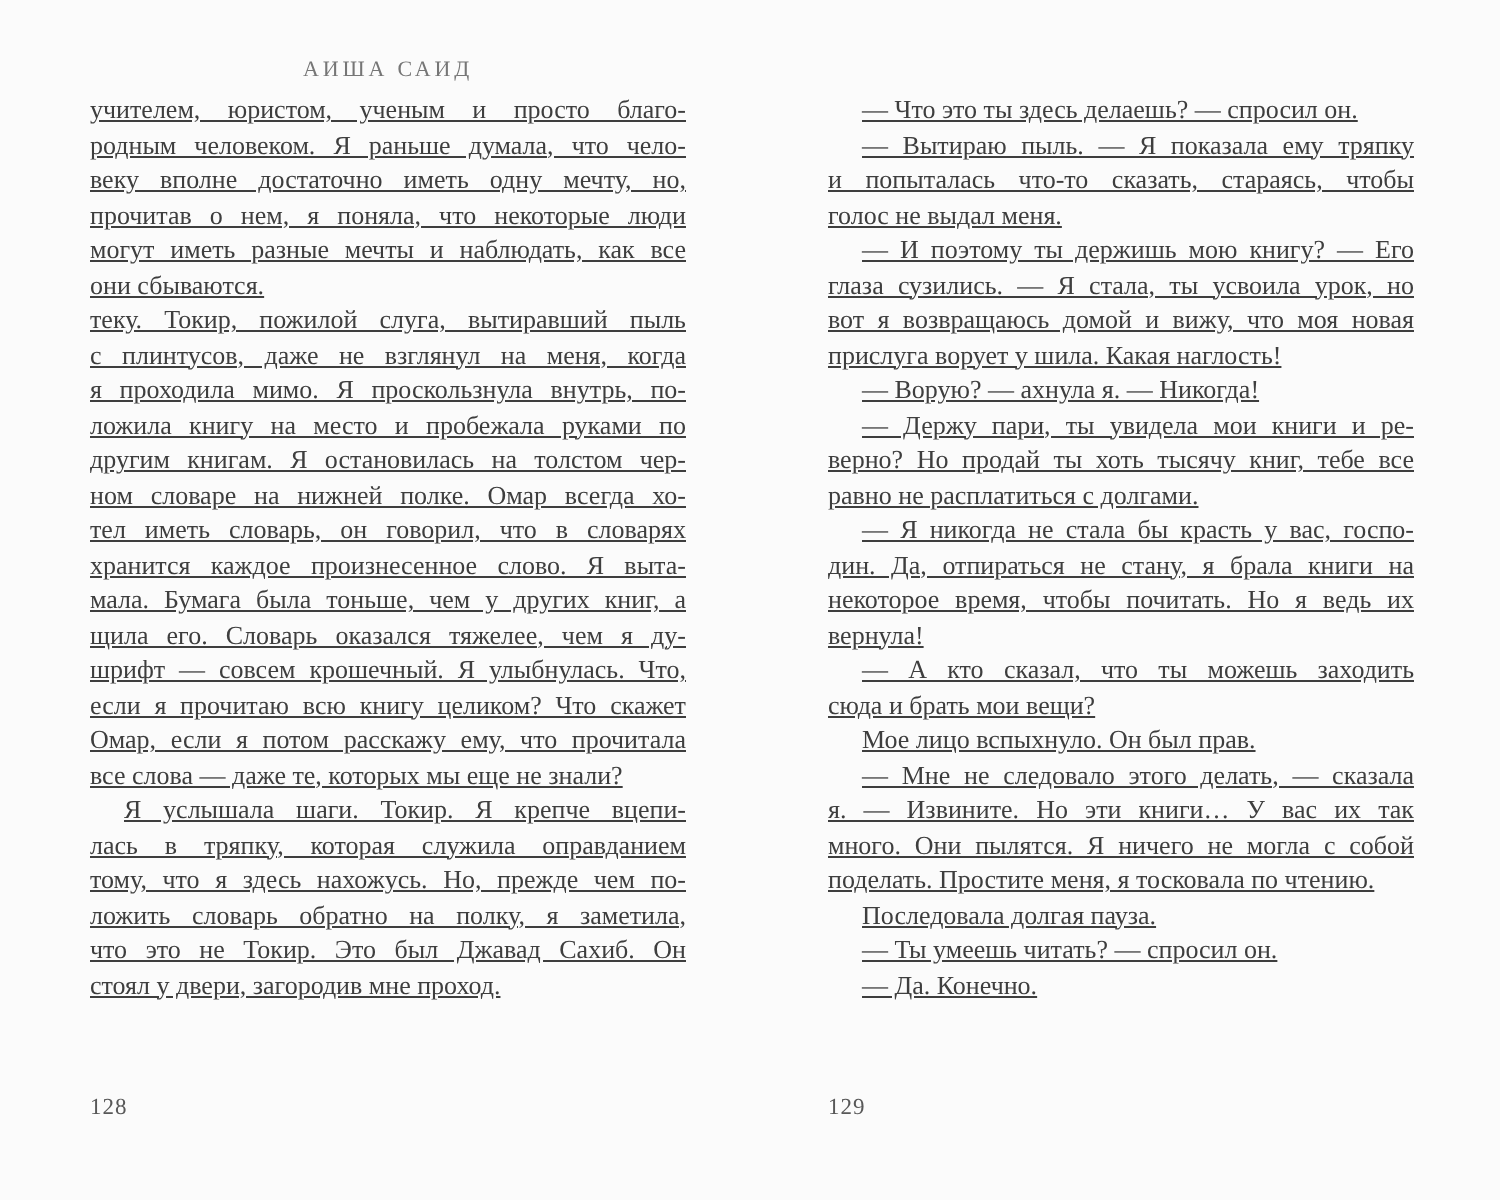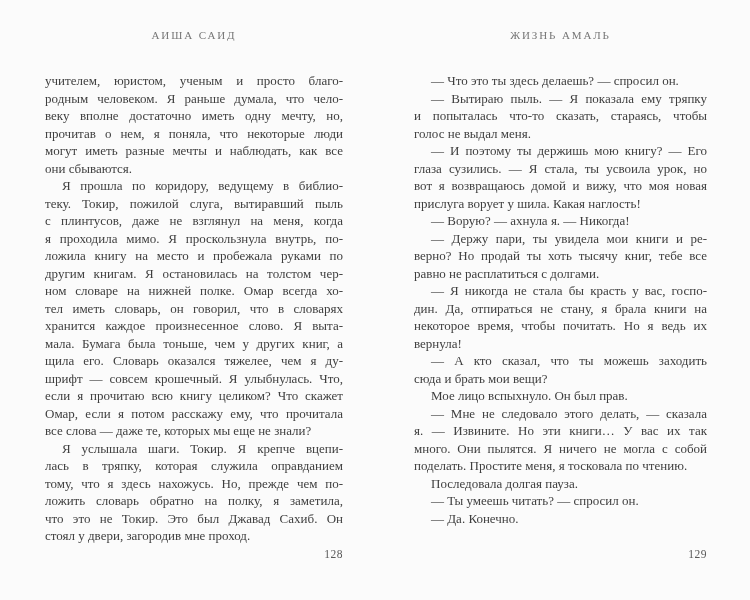--- a/index.html
+++ b/index.html
@@ -32,43 +32,44 @@
     left: 0;
     right: 0;
     text-align: center;
     font-size: 11px;
     letter-spacing: 1.9px;
     color: var(--head-ink, #767676);
     white-space: nowrap;
   }
   .page-body {
     position: absolute;
-    top: 72px;
+    top: 46px;
     left: 0;
     right: 0;
     color: var(--ink, #3e3e3e);
     font-size: 13px;
+    text-decoration: underline;
   }
   .para { margin: 0; }
   .line {
     height: 17.5px;
     line-height: 17.5px;
     text-align: justify;
     text-align-last: justify;
     overflow: hidden;
   }
   .line.last { text-align-last: left; }
   .line.first-indent { text-indent: 17px; }
 
   .page-number {
     position: absolute;
     top: 548px;
     left: 0;
     right: 0;
-    text-align: right;
+    text-align: left;
     font-size: 11.5px;
     letter-spacing: 0.5px;
     color: var(--folio-ink, #585858);
   }
 </style>
 </head>
 <body>
 
 <div class="spread">
 
@@ -77,21 +78,20 @@
     <div class="page-body">
         <div class="para">
           <div class="line">учителем, юристом, ученым и просто благо-</div>
           <div class="line">родным человеком. Я раньше думала, что чело-</div>
           <div class="line">веку вполне достаточно иметь одну мечту, но,</div>
           <div class="line">прочитав о нем, я поняла, что некоторые люди</div>
           <div class="line">могут иметь разные мечты и наблюдать, как все</div>
           <div class="line last">они сбываются.</div>
         </div>
         <div class="para">
-          <div class="line first-indent">Я прошла по коридору, ведущему в библио-</div>
           <div class="line">теку. Токир, пожилой слуга, вытиравший пыль</div>
           <div class="line">с плинтусов, даже не взглянул на меня, когда</div>
           <div class="line">я проходила мимо. Я проскользнула внутрь, по-</div>
           <div class="line">ложила книгу на место и пробежала руками по</div>
           <div class="line">другим книгам. Я остановилась на толстом чер-</div>
           <div class="line">ном словаре на нижней полке. Омар всегда хо-</div>
           <div class="line">тел иметь словарь, он говорил, что в словарях</div>
           <div class="line">хранится каждое произнесенное слово. Я выта-</div>
           <div class="line">мала. Бумага была тоньше, чем у других книг, а</div>
           <div class="line">щила его. Словарь оказался тяжелее, чем я ду-</div>
@@ -106,21 +106,20 @@
           <div class="line">тому, что я здесь нахожусь. Но, прежде чем по-</div>
           <div class="line">ложить словарь обратно на полку, я заметила,</div>
           <div class="line">что это не Токир. Это был Джавад Сахиб. Он</div>
           <div class="line last">стоял у двери, загородив мне проход.</div>
         </div>
       </div>
     <div class="page-number">128</div>
   </section>
 
   <section class="page page-right">
-    <div class="running-head">ЖИЗНЬ АМАЛЬ</div>
     <div class="page-body">
         <div class="para">
           <div class="line first-indent last">— Что это ты здесь делаешь? — спросил он.</div>
         </div>
         <div class="para">
           <div class="line first-indent">— Вытираю пыль. — Я показала ему тряпку</div>
           <div class="line">и попыталась что-то сказать, стараясь, чтобы</div>
           <div class="line last">голос не выдал меня.</div>
         </div>
         <div class="para">

